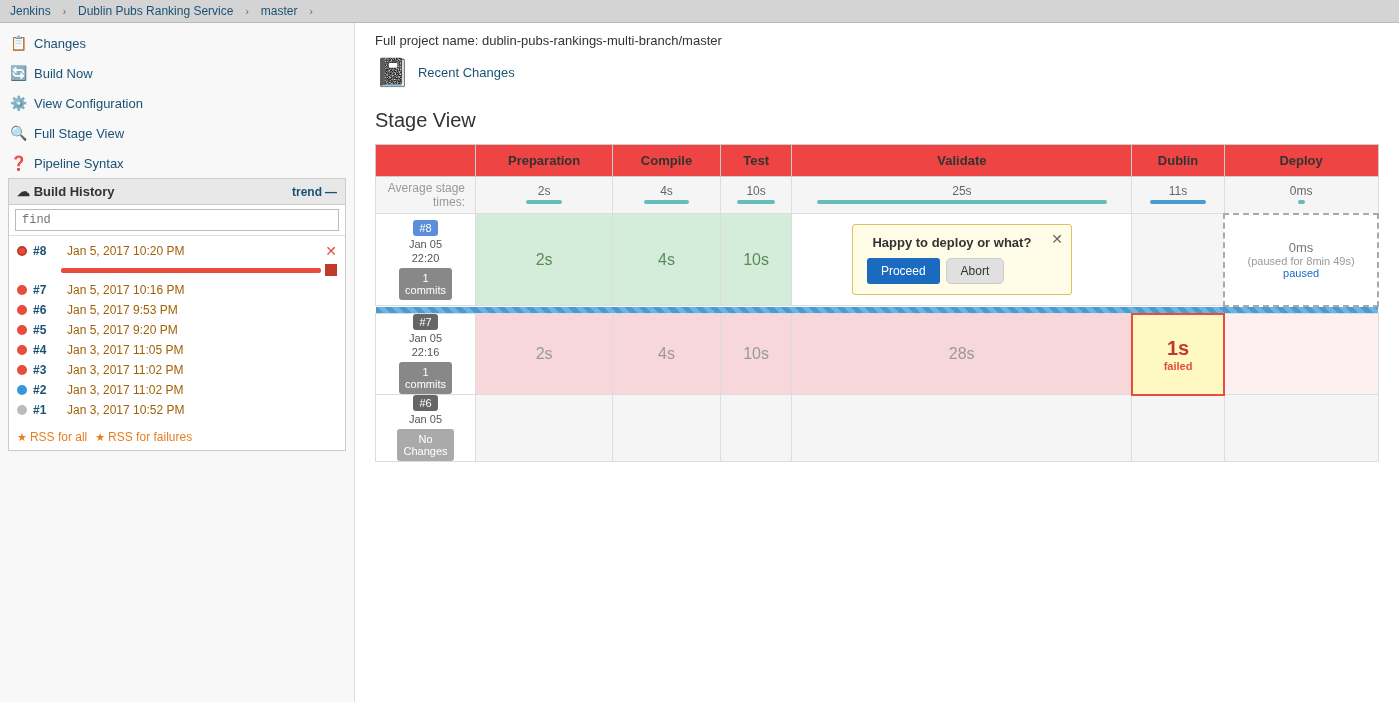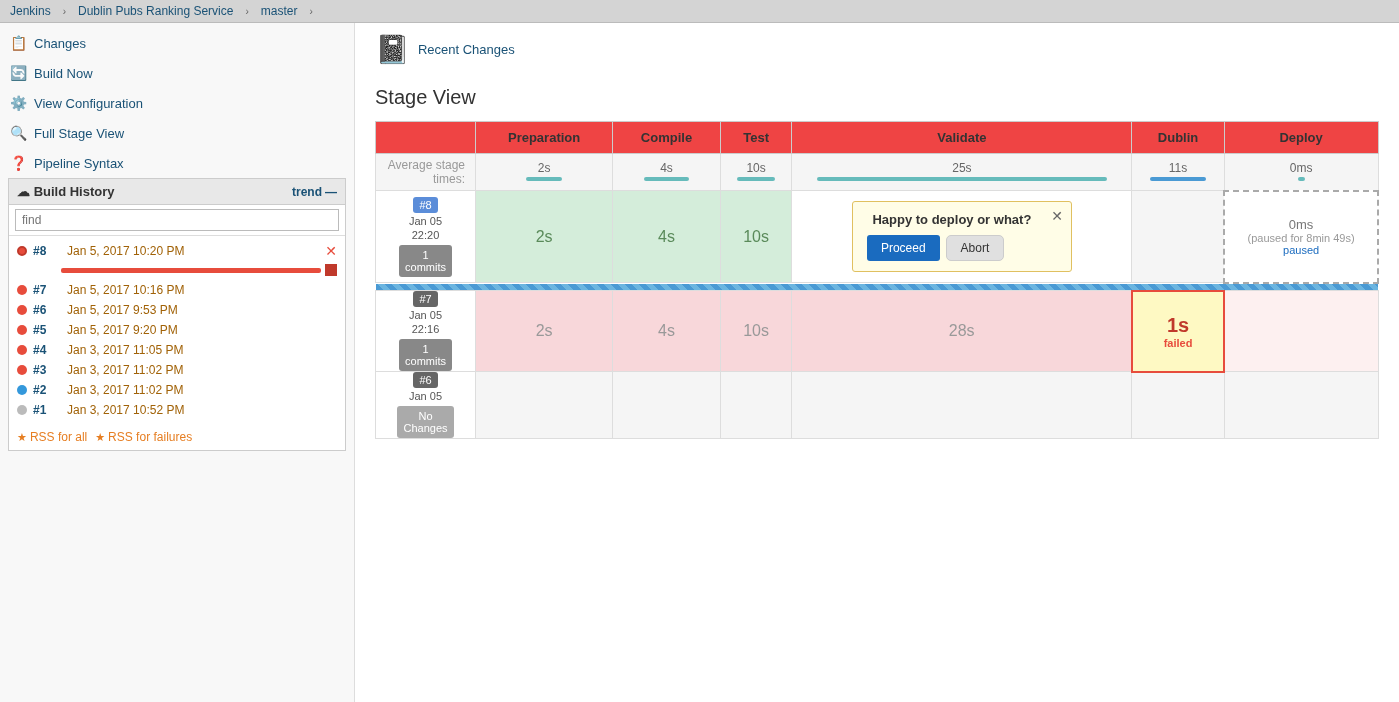--- a/index.html
+++ b/index.html
@@ -331,21 +331,21 @@
         <span>
           <span>☁</span>
           <span>Build History</span>
         </span>
         <a href="#" class="trend-link">
           <span>trend</span>
           <span>—</span>
         </a>
       </div>
       <div class="build-search">
-        <input type="text" style="color: #7f1d1d;" placeholder="find">
+        <input type="text" style="color: #7f1d1d; font-family: Liberation Mono, monospace;" placeholder="find">
       </div>
       <div class="build-list">
 
         <div class="build-item">
           <span class="build-dot dot-running"></span>
           <a href="#" class="build-num">#8</a>
           <span class="build-date">Jan 5, 2017 10:20 PM</span>
           <span style="color:#e74c3c; font-size:14px; cursor:pointer;">✕</span>
         </div>
         <div class="build-progress-row">
@@ -402,20 +402,21 @@
         </a>
         <a href="#" class="rss-link">
           <span class="rss-icon">★</span>
           <span>RSS for failures</span>
         </a>
       </div>
     </div>
   </div>
 
   <div class="main-content">
+    <p class="project-name">Full project name: dublin-pubs-rankings-multi-branch/master</p>
     <div class="recent-changes">
       <span class="notebook-icon">📓</span>
       <a href="#">Recent Changes</a>
     </div>
 
     <h2 class="stage-view-title">Stage View</h2>
 
     <table class="stage-table">
       <thead>
         <tr>

